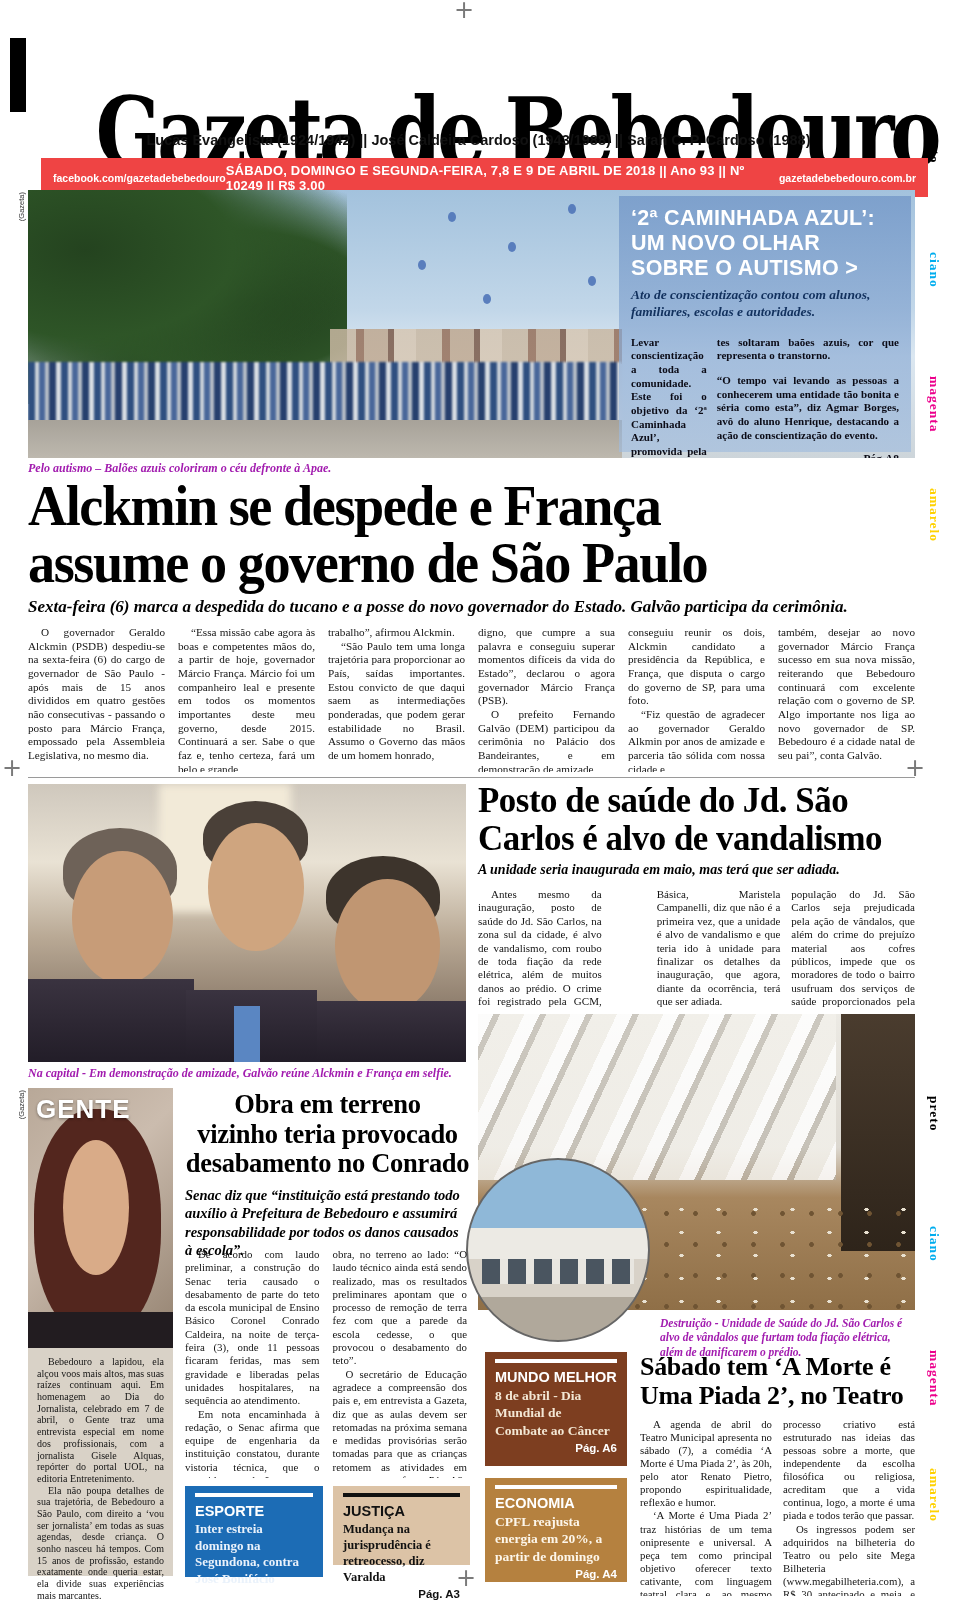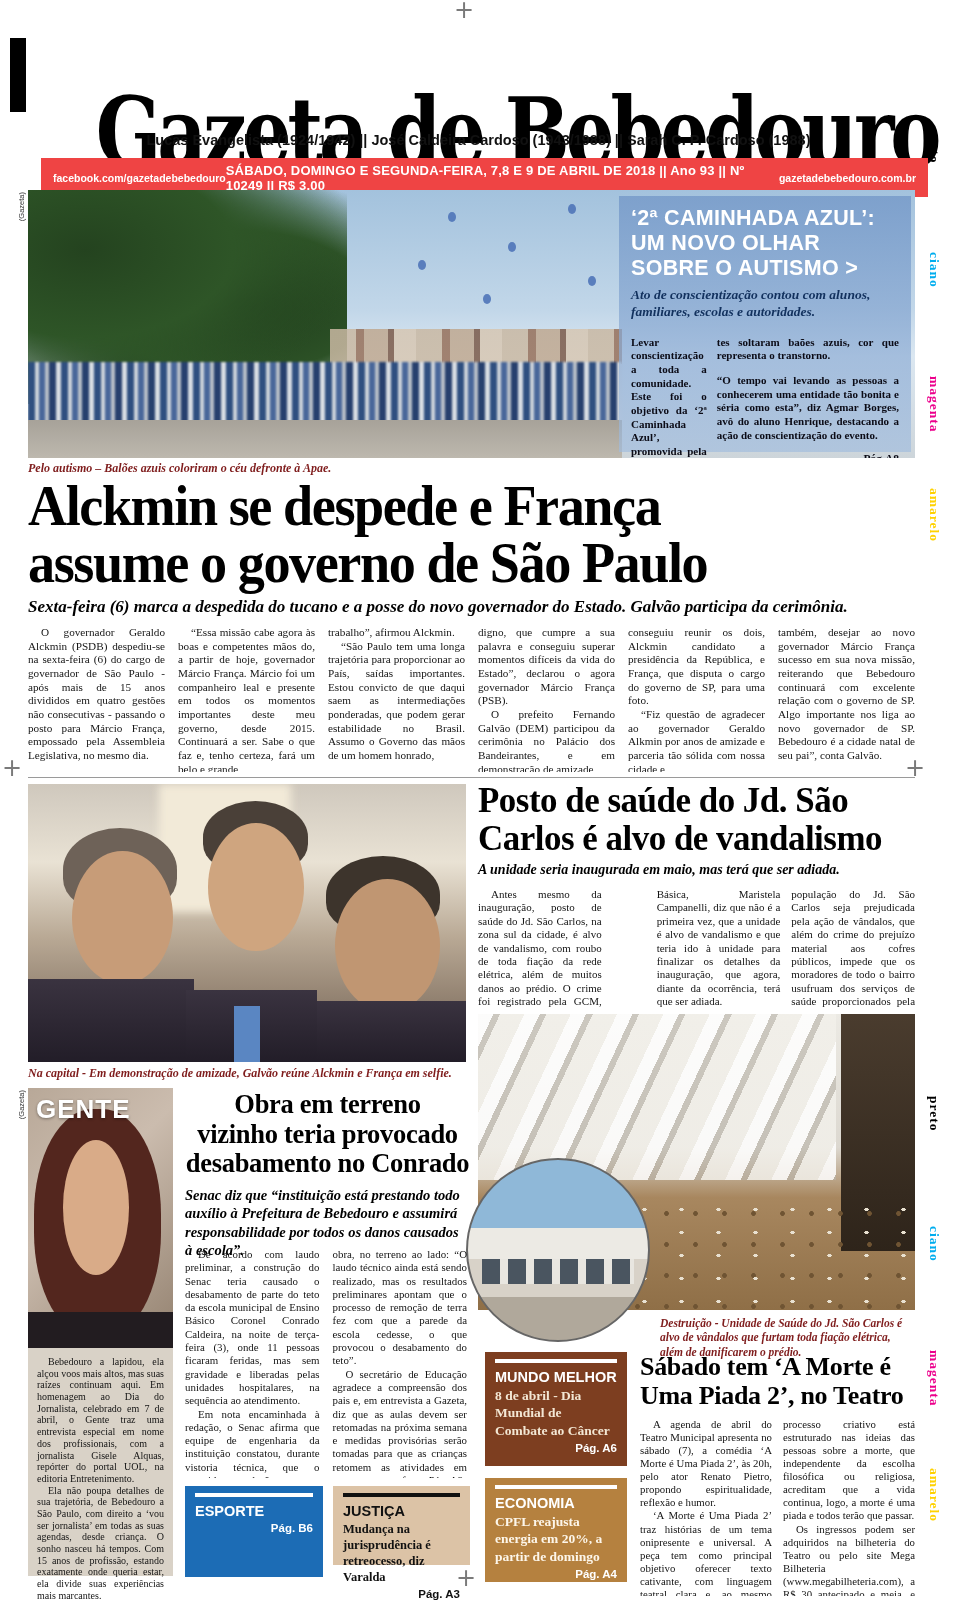--- a/index.html
+++ b/index.html
@@ -41,21 +41,21 @@
   .balloon{position:absolute;width:8px;height:10px;border-radius:50%;background:#4f74b8;opacity:.9;}
   
   .autism-box{position:absolute;right:4px;top:6px;width:292px;height:256px;box-sizing:border-box;
     padding:10px 12px;background:linear-gradient(180deg,rgba(116,152,200,.8),rgba(160,188,222,.65));}
   .ab-title{font:bold 21.5px "Liberation Sans",sans-serif;color:#fff;line-height:1.17;letter-spacing:.3px;}
   .ab-sub{font:bold italic 13.5px "Liberation Serif",serif;color:#12315e;margin:6px 0 5px 0;line-height:1.2;}
   .ab-cols{display:flex;gap:10px;}
   .ab-col{flex:1;font:bold 11px "Liberation Serif",serif;color:#0b0b16;text-align:justify;line-height:1.24;}
   .ab-page{font:bold 11.5px "Liberation Serif",serif;color:#0b0b16;text-align:right;margin-top:2px;}
   
-  .cap{font:bold italic 12px "Liberation Serif",serif;color:#7f1d1d;}
+  .cap{font:bold italic 12px "Liberation Serif",serif;color:#a21caf;}
   
   .head-xl{left:28px;top:477px;width:920px;font:bold 57px "Liberation Serif",serif;
     line-height:1.0;letter-spacing:-1.5px;transform:scaleX(.95);transform-origin:left top;color:#000;}
   .head-xl p,.hl p{margin:0;}
   .deck-main{left:28px;top:597px;width:880px;font:bold italic 17px "Liberation Serif",serif;color:#000;}
   
   .cols{display:flex;gap:13px;}
   .col{flex:1;font:400 11.2px "Liberation Serif",serif;line-height:1.22;text-align:justify;color:#141414;}
   .col p{margin:0;text-indent:13px;}
   .cont p:first-child{text-indent:0;}
@@ -309,20 +309,21 @@
       </div>
     <div class="col cont" style="font-size:10.9px;">
         <p>obra, no terreno ao lado: “O laudo técnico ainda está sendo realizado, mas os resultados preliminares apontam que o processo de remoção de terra fez com que a parede da escola cedesse, o que provocou o desabamento do teto”.</p>
         <p>O secretário de Educação agradece a compreensão dos pais e, em entrevista a Gazeta, diz que as aulas devem ser retomadas na próxima semana e medidas provisórias serão tomadas para que as crianças retomem as atividades em segurança e conforto. Pág. A3</p>
       </div>
   </div>
 
   <div class="abs pbox esporte">
     <div class="bar"></div>
     <div class="blabel">ESPORTE</div>
+    <div class="btext">Inter estreia domingo na Segundona, contra José Bonifácio</div>
     <div class="bpage">Pág. B6</div>
   </div>
   <div class="abs pbox justica">
     <div class="bar"></div>
     <div class="blabel">JUSTIÇA</div>
     <div class="btext">Mudança na jurisprudência é retreocesso, diz Varalda</div>
     <div class="bpage">Pág. A3</div>
   </div>
 
 </div>

